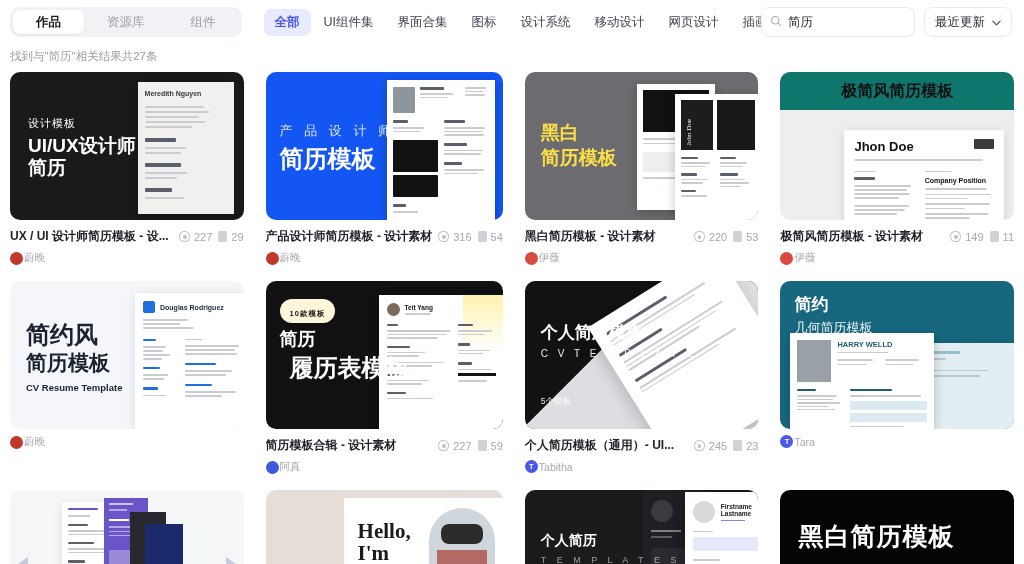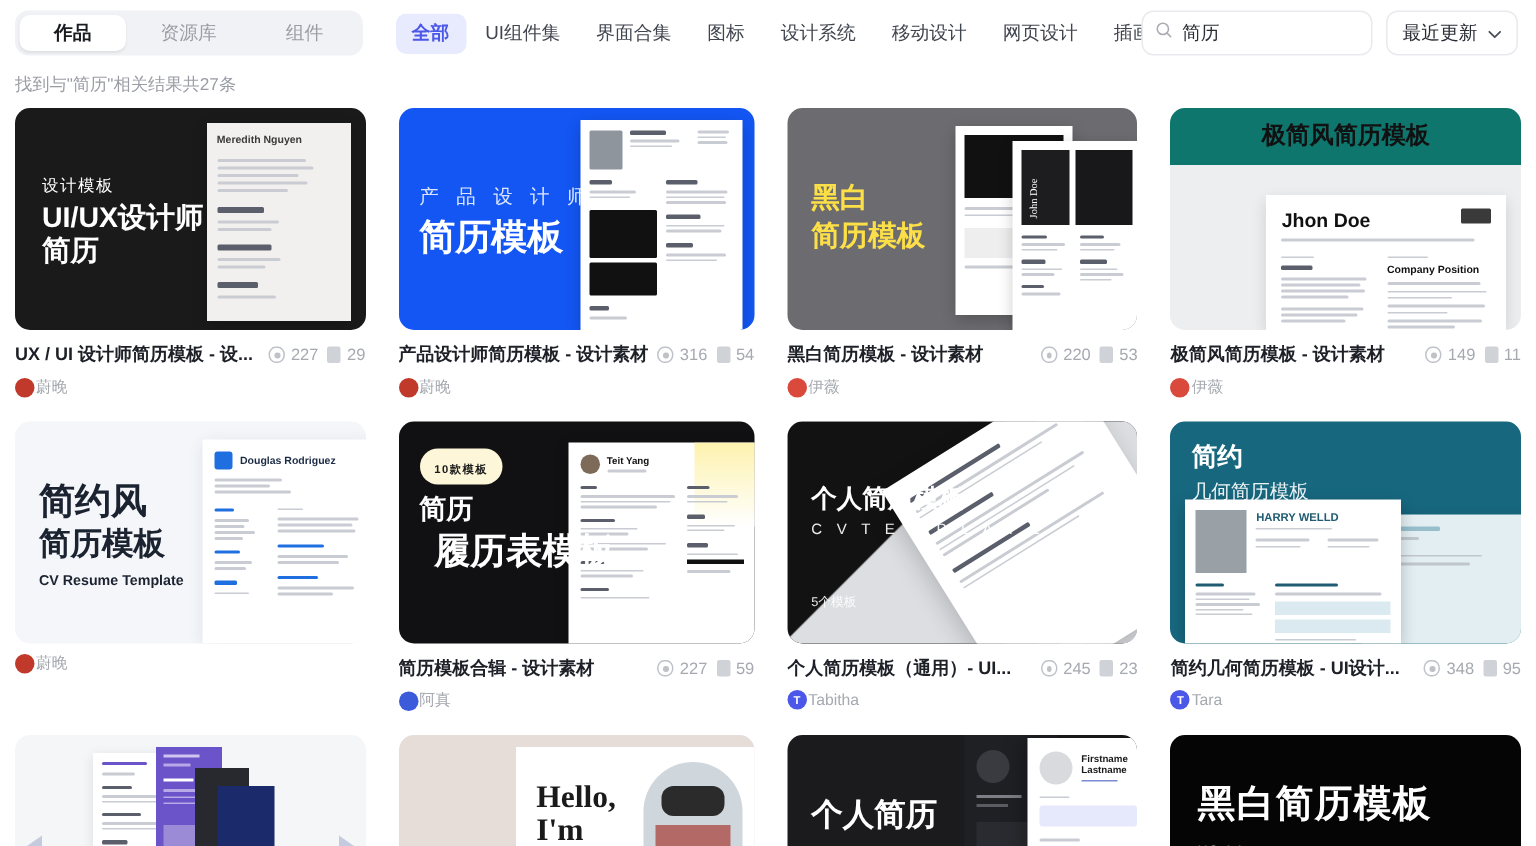--- a/index.html
+++ b/index.html
@@ -678,31 +678,20 @@
             <div style="margin-top:3px;height:9px;background:#dbeaf0;"></div>
             <div class="ln" style="margin-top:4px;width:70%;height:1.4px;"></div>
           </div>
         </div>
       </div>
       <div class="ov" style="left:14px;top:14px;color:#fff;">
         <div class="thumb-head" style="font-size:17px;">简约</div>
         <div style="font-size:13px;margin-top:4px;opacity:.92;">几何简历模板</div>
       </div>
     </div>
-    <div class="card-title">
-      <span class="t">简约几何简历模板 - UI设计...</span>
-      <span class="stat">
-        <span class="eye-ic"></span>
-        <span>348</span>
-      </span>
-      <span class="stat">
-        <span class="bk-ic"></span>
-        <span>95</span>
-      </span>
-    </div>
     <div class="card-author">
       <span class="avatar" style="background:#4b57e8;">T</span>
       <span>Tara</span>
     </div>
   </div>
 
   <div class="card">
     <div class="thumb" style="background:#f5f6f8;">
       <div class="navarrow arrow-l"></div>
       <div class="navarrow arrow-r"></div>
@@ -771,21 +760,21 @@
               <div style="height:1.4px;width:24px;background:#7b8bd4;margin-top:3px;"></div>
               </div>
           </div>
           <div class="ln" style="margin-top:8px;width:30%;height:1.4px;"></div>
           <div style="margin-top:5px;height:14px;background:#e6e8fb;border-radius:2px;"></div>
           <div class="ln" style="margin-top:8px;width:42%;height:1.4px;"></div>
 
         </div>
       </div>
       <div class="ov" style="left:16px;top:42px;color:#fff;">
-        <div class="thumb-head" style="font-size:21px;">个人简历</div>
+        <div class="thumb-head" style="font-size:14px;">个人简历</div>
         <div style="font-size:9px;letter-spacing:4px;margin-top:6px;opacity:.55;">T E M P L A T E S</div>
       </div>
     </div>
   </div>
 
   <div class="card">
     <div class="thumb" style="background:#050505;">
       <div class="ov" style="left:18px;top:32px;color:#fff;">
         <div class="thumb-head" style="font-size:25px;letter-spacing:1px;">黑白简历模板</div>
         <div style="font-size:9px;margin-top:10px;letter-spacing:1px;opacity:.85;">US    A4</div>

